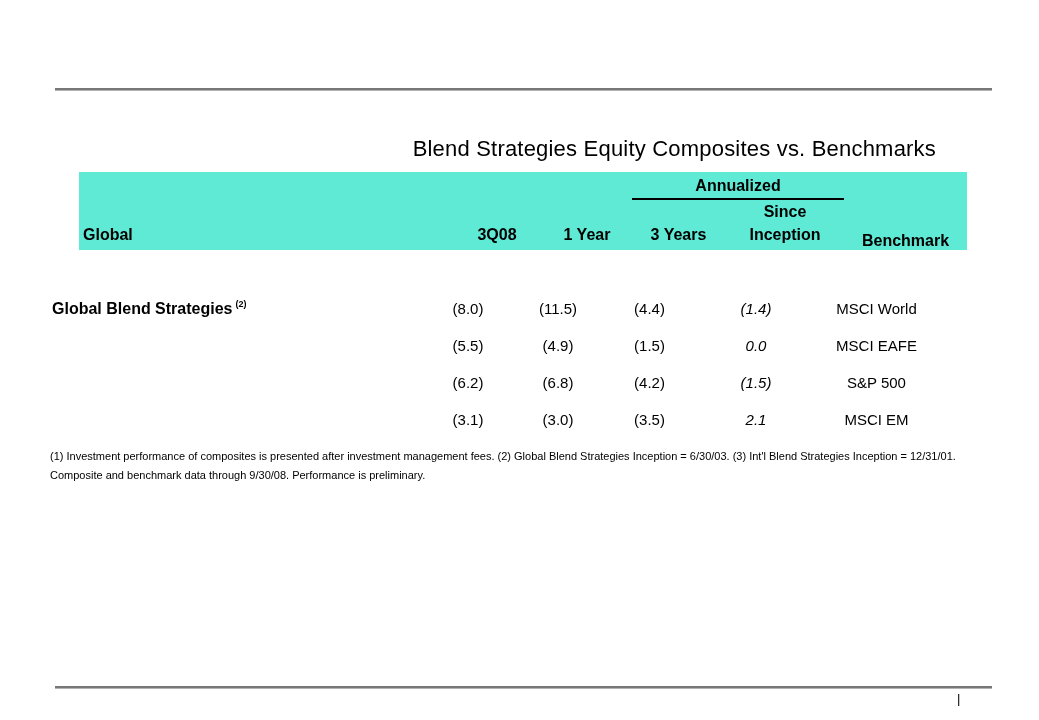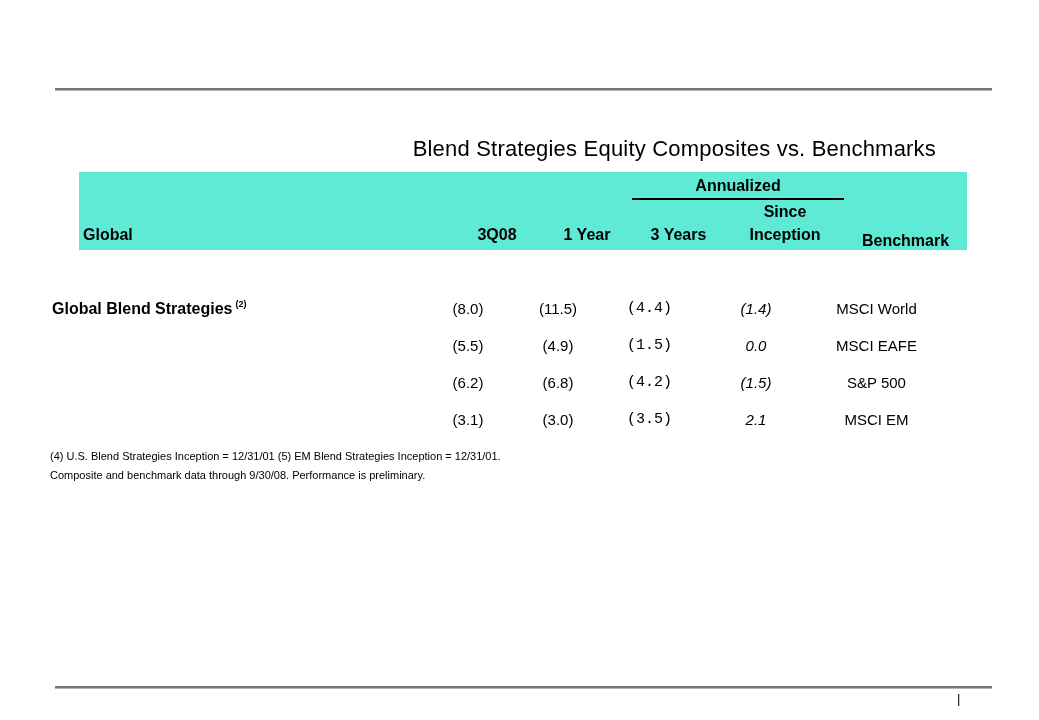--- a/index.html
+++ b/index.html
@@ -35,21 +35,21 @@
   .hdr-3y        { left: 552px; top: 53px; width: 95px; }
   .hdr-inception { left: 647px; top: 53px; width: 118px; }
   .hdr-benchmark { left: 765px; top: 59px; width: 123px; }
 
   .data-row { position: absolute; left: 50px; width: 888px; height: 22px; line-height: 22px; }
   .row-0 { top: 280px; } .row-1 { top: 317px; } .row-2 { top: 354px; } .row-3 { top: 391px; }
   .cell { position: absolute; top: 18px; font-size: 15px; text-align: center; white-space: nowrap; }
   .cell-service { left: 2px; font-size: 16px; font-weight: bold; text-align: left; }
   .cell-q3 { left: 372px; width: 92px; }
   .cell-1y { left: 464px; width: 88px; }
-  .cell-3y { left: 552px; width: 95px; font-family: Liberation Mono, monospace; }
+  .cell-3y { left: 552px; width: 95px; }
   .cell-si { left: 647px; width: 118px; font-style: italic; }
   .cell-bm { left: 765px; width: 123px; }
   .fnote { font-size: 9px; font-weight: bold; position: relative; top: -7px; margin-left: 3px; }
 
   .notes { position: absolute; left: 50px; top: 447px; width: 970px; }
   .note-line { font-size: 11px; line-height: 19px; white-space: nowrap; color: #000; }
 
   .page-marker { position: absolute; left: 957px; top: 691px; font-size: 13px; color: #000; }
 </style>
 </head>
@@ -97,19 +97,19 @@
 
 <div class="data-row row-3">
   <div class="cell cell-q3">(3.1)</div>
   <div class="cell cell-1y">(3.0)</div>
   <div class="cell cell-3y">(3.5)</div>
   <div class="cell cell-si">2.1</div>
   <div class="cell cell-bm">MSCI EM</div>
 </div>
 
 <div class="notes">
-  <div class="note-line">(4) U.S. Blend Strategies Inception = 12/31/01 (5) EM Blend Strategies Inception = 12/31/01.</div>
+  <div class="note-line">(1) Investment performance of composites is presented after investment management fees. (2) Global Blend Strategies Inception = 6/30/03. (3) Int'l Blend Strategies Inception = 12/31/01.</div>
   <div class="note-line">Composite and benchmark data through 9/30/08. Performance is preliminary.</div>
 </div>
 
 <div class="rule rule-bottom"></div>
 
 <div class="page-marker">|</div>
 
 </body></html>

